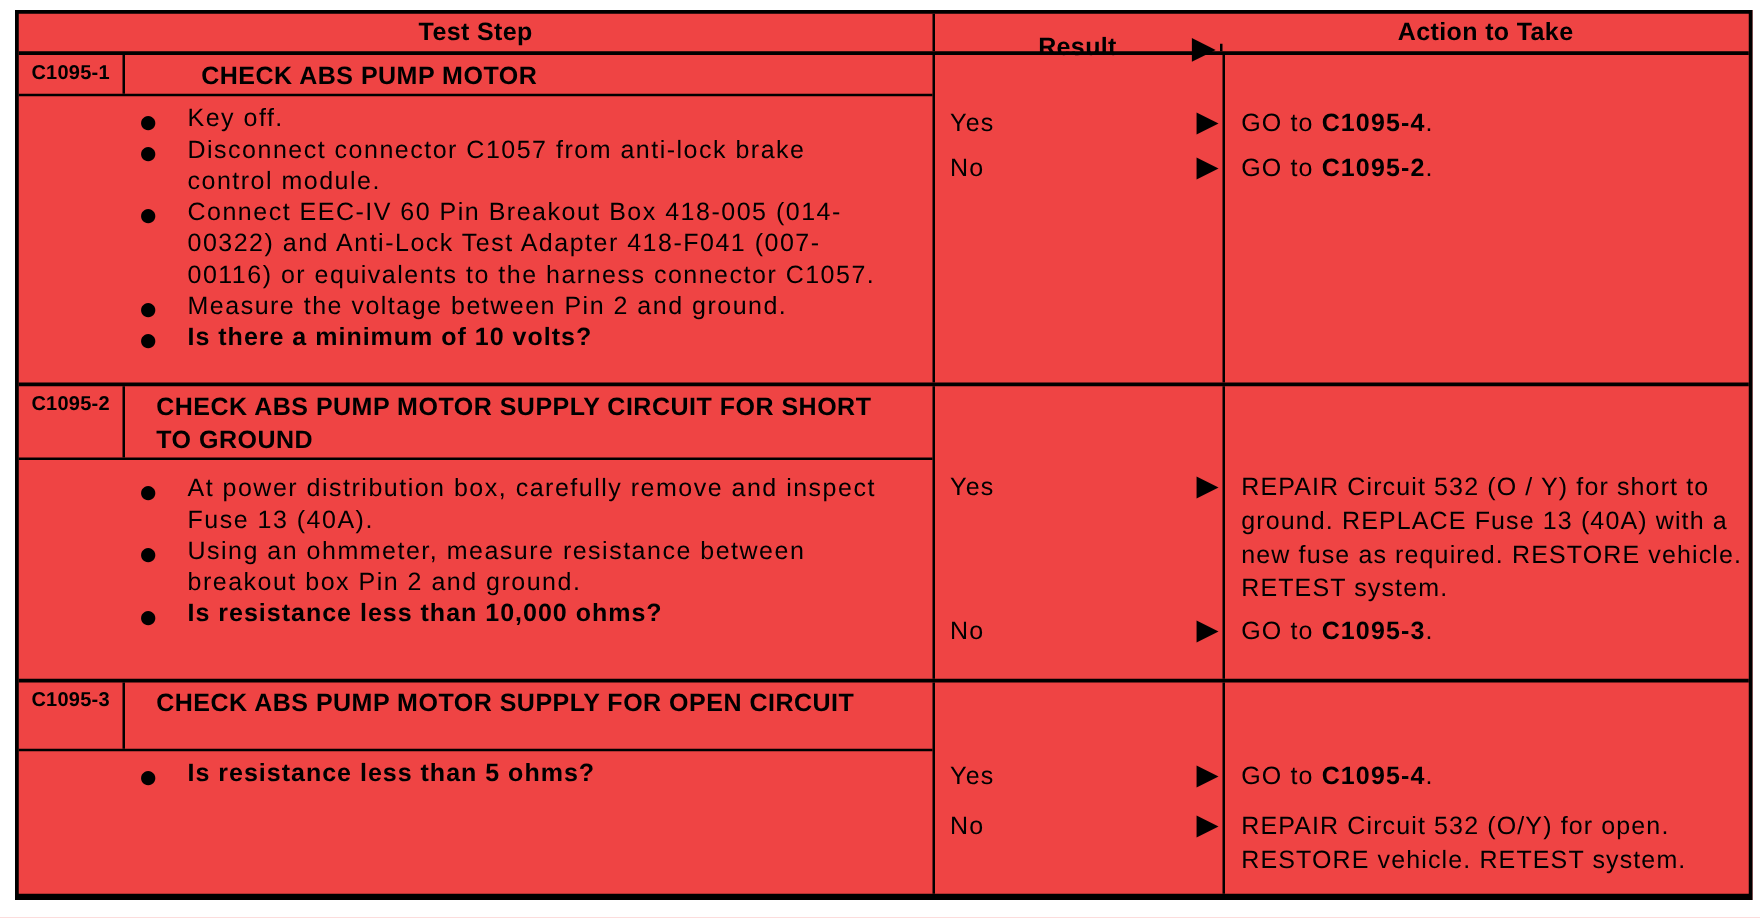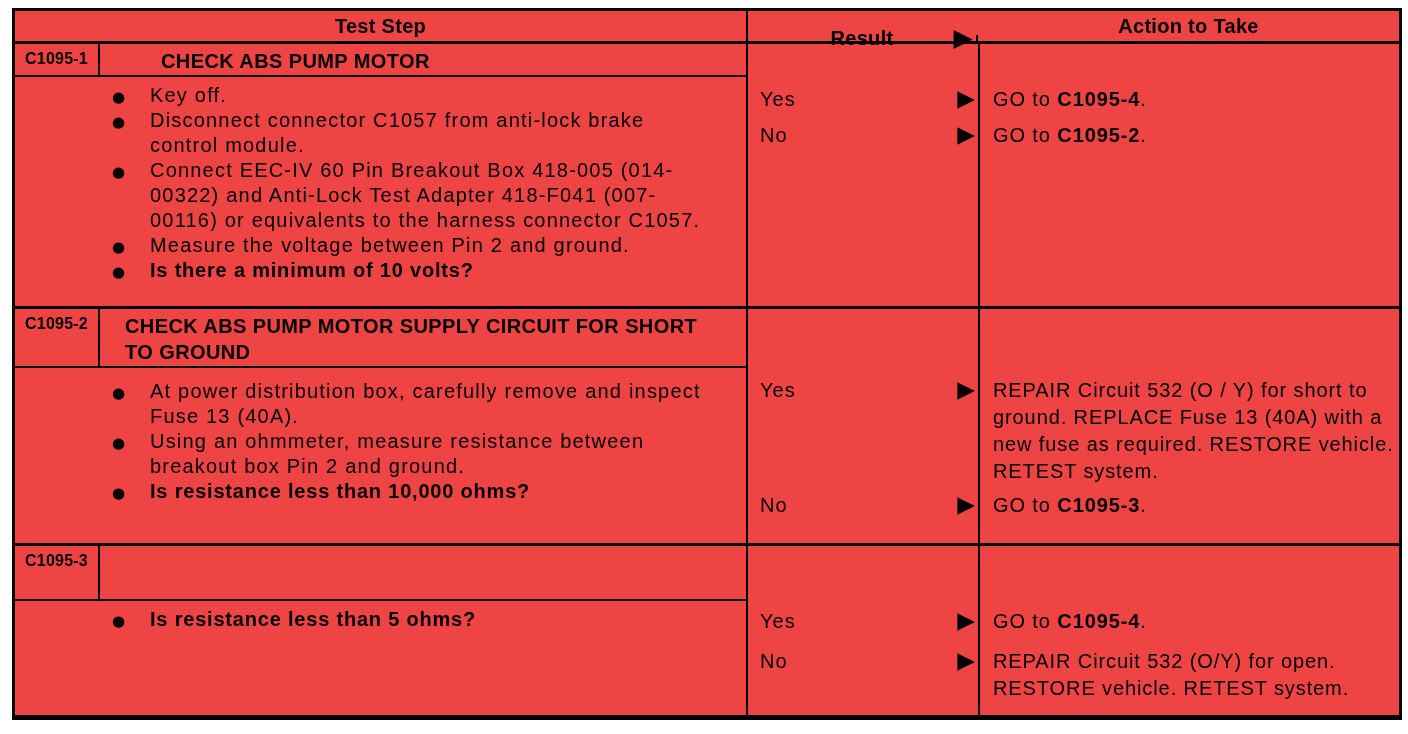--- a/index.html
+++ b/index.html
@@ -130,20 +130,21 @@
           </div>
           <div class="act-cell"><span>GO to </span><b>C1095-3</b><span>.</span></div>
         </div>
       </div>
     </section>
 
     <section class="step s3">
       <div class="step-left">
         <div class="trow">
           <div class="tid">C1095-3</div>
+          <div class="ttl">CHECK ABS PUMP MOTOR SUPPLY FOR OPEN CIRCUIT</div>
         </div>
         <ul class="blist">
           <li class="q">Is resistance less than 5 ohms?</li>
         </ul>
       </div>
       <div class="step-right">
         <div class="pairs">
           <div class="res-cell">
             <span>Yes</span>
             <span class="arrow">▶</span>

